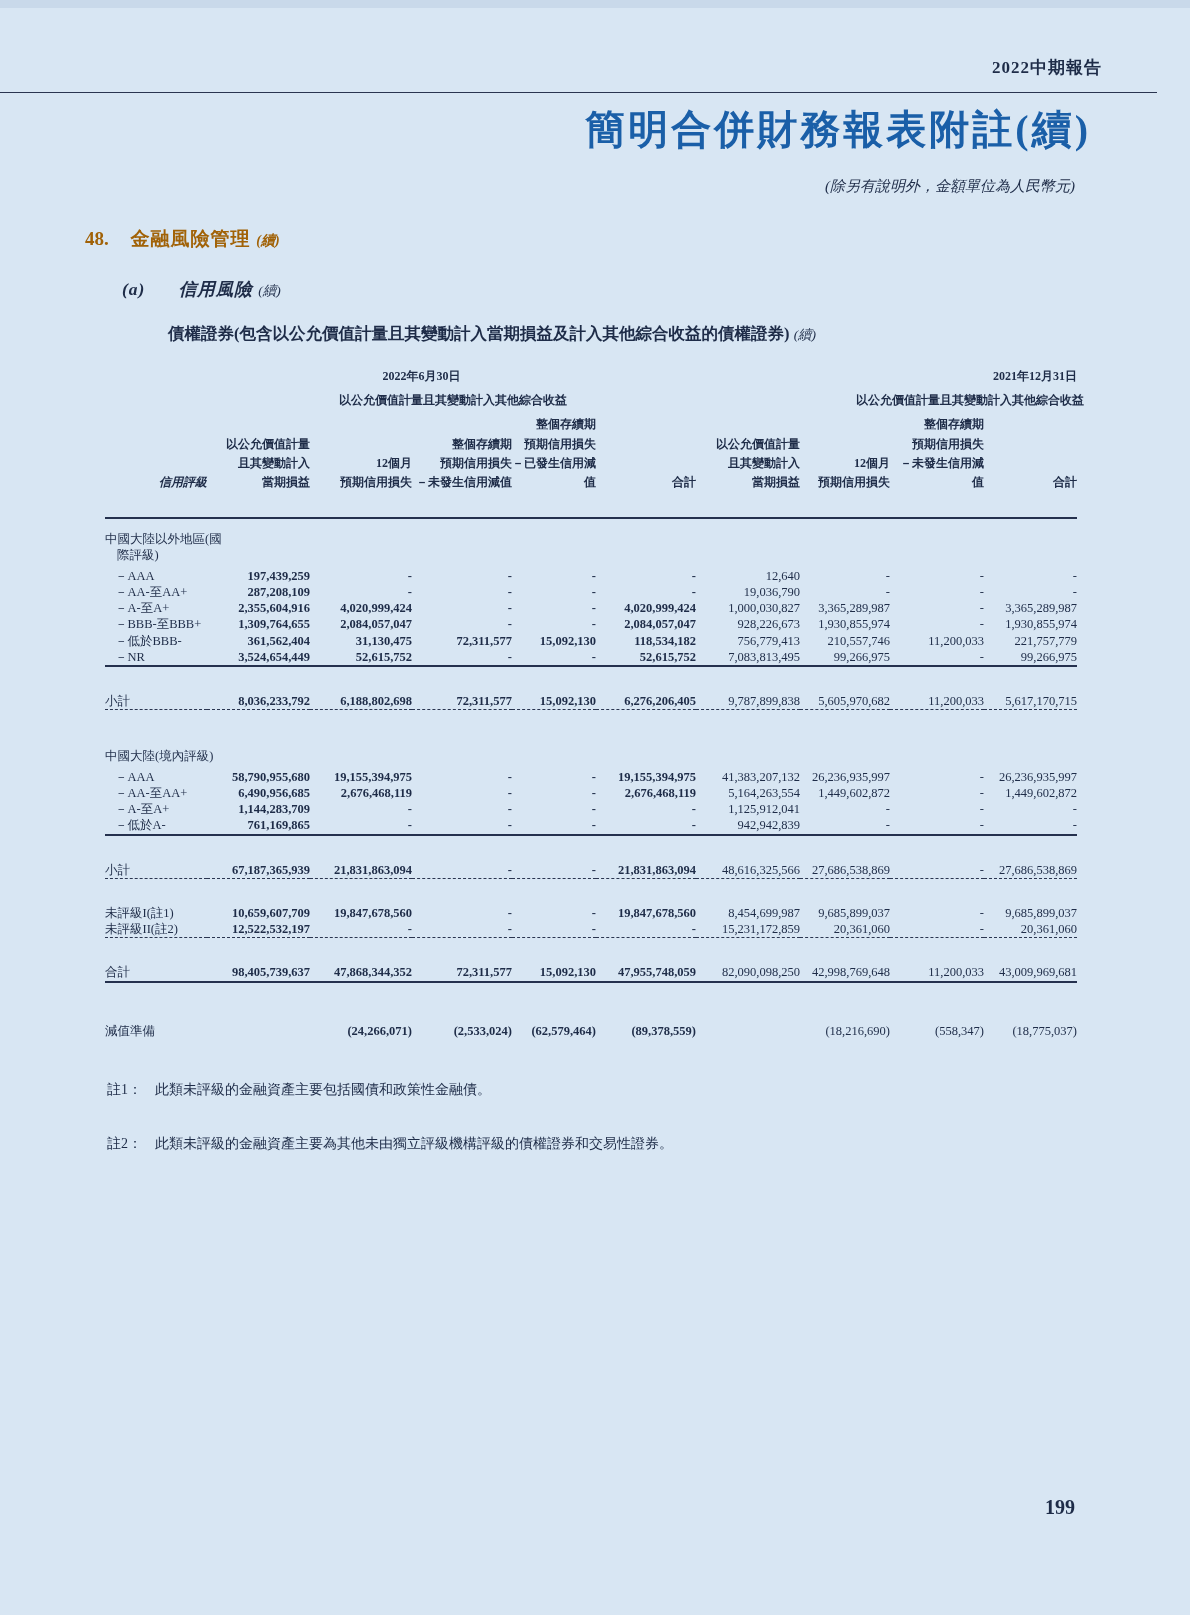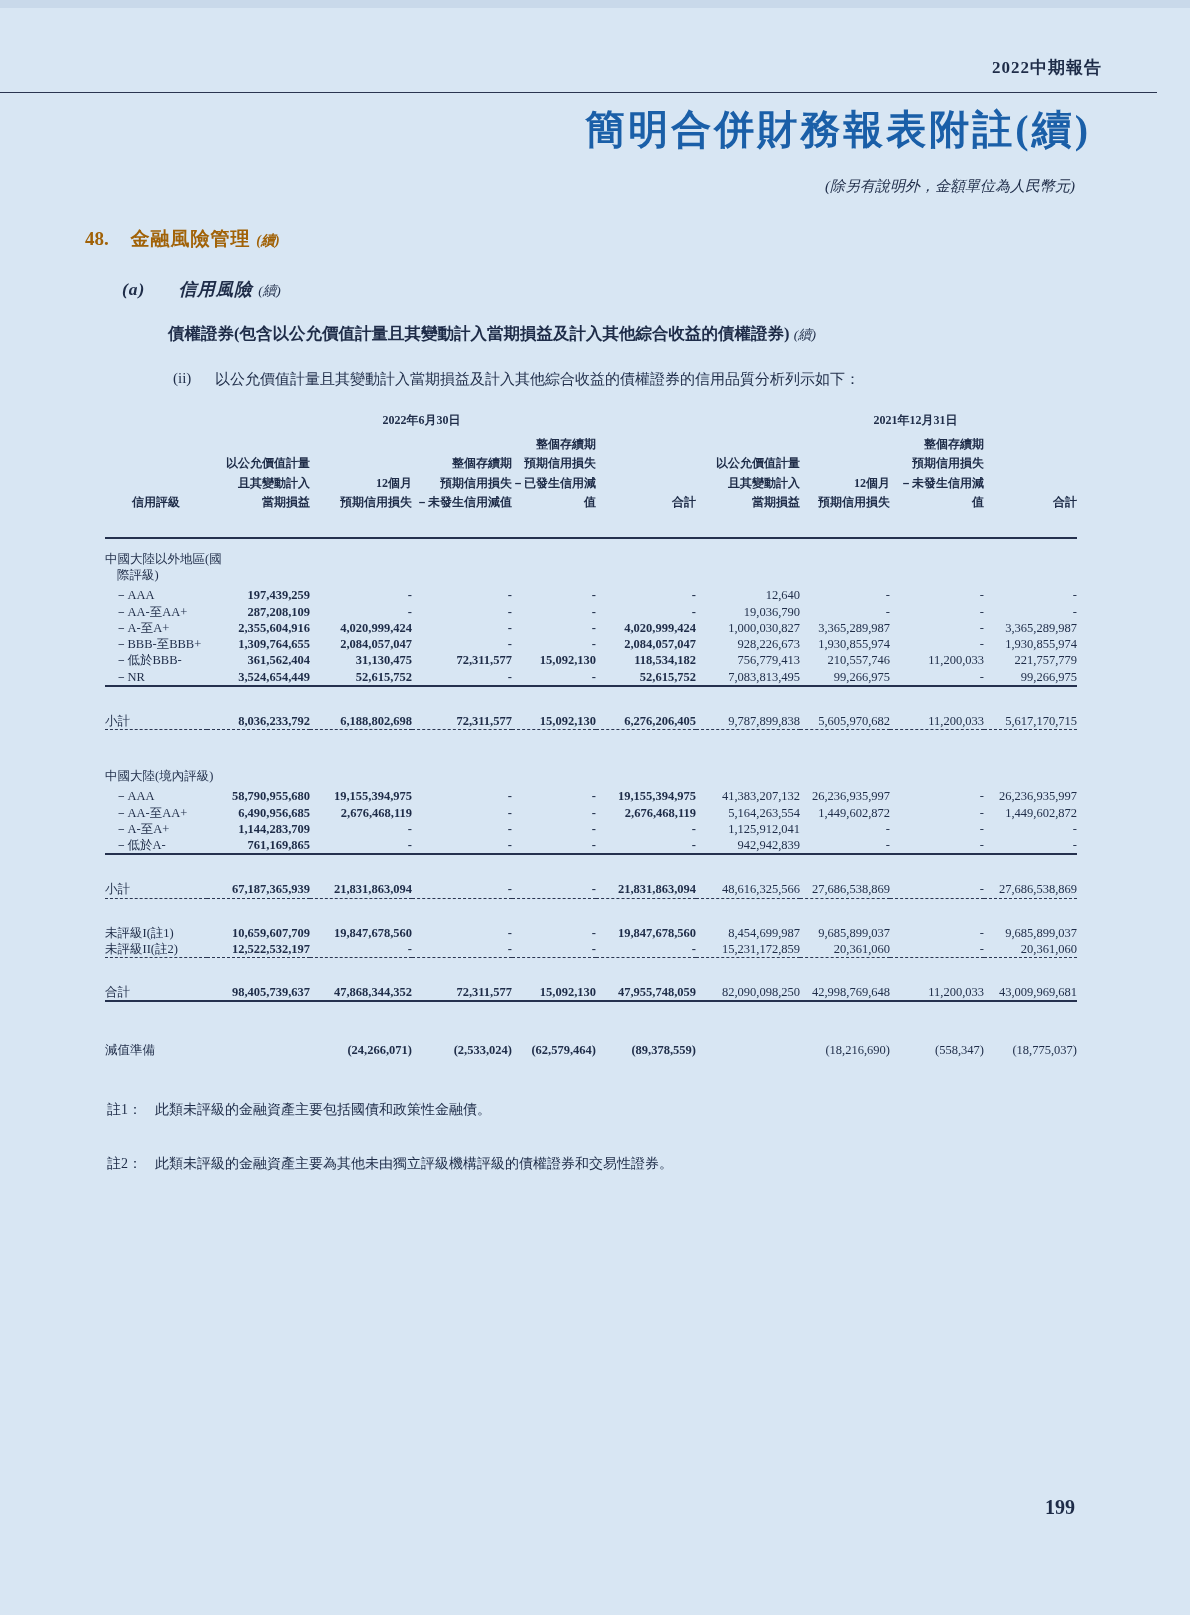--- a/index.html
+++ b/index.html
@@ -27,24 +27,24 @@
   .bond{ margin:22px 0 0 168px; font-size:16.5px; font-weight:bold; }
   .bond .cont{ font-size:13.5px; font-style:italic; font-weight:normal; }
   .itemii{ margin:25px 0 0 173px; font-size:15px; display:flex; }
   .itemii .inum{ width:42px; flex:0 0 42px; }
 
   table.cq{ margin:22px 0 0 105px; border-collapse:collapse; table-layout:fixed; width:972px; font-size:12.5px; }
   table.cq td{ padding:0; }
   thead td{ vertical-align:bottom; text-align:right; font-weight:bold; font-size:12px; line-height:1.6; white-space:pre-line; }
   tr.h-date td, tr.h-cap td{ text-align:center; white-space:nowrap; padding-bottom:5px; }
   tr.h-date td.d22{ padding-right:60px; }
-  tr.h-date td.d21{ padding-left:58px; }
+  tr.h-date td.d21{ padding-left:58px;text-align:right; }
   tr.h-cap td.c21{ padding-left:56px; }
   tr.colhead td{ border-bottom:2px solid #25314e; padding-bottom:25px; }
-  tr.colhead td.first{ text-align:center; }
+  tr.colhead td.first{ text-align:right;font-style:italic; }
 
   tbody td{ text-align:right; padding:8px 0 8px 0; line-height:1.3; }
   tbody td.lbl{ text-align:left; white-space:nowrap; }
   tbody td.lbl.ind{ padding-left:10px; }
   tbody tr.section td{ padding:12px 0 4px 0; }
   tbody tr.section td span{ display:inline-block; padding-left:12px; text-indent:-12px; white-space:pre-line; }
   tbody td.y22{ font-weight:bold; }
   tbody tr.spacer td{ padding:0; height:26px; }
   tbody tr.b-solid td{ border-bottom:2px solid #25314e; }
   tbody tr.b-dashed td{ border-bottom:1.2px dashed #2a3550; }
@@ -77,43 +77,47 @@
       <span class="letter">(a)</span>
       <span>信用風險</span>
       <span class="cont">(續)</span>
     </div>
 
     <div class="bond">
       <span>債權證券(包含以公允價值計量且其變動計入當期損益及計入其他綜合收益的債權證券)</span>
       <span class="cont">(續)</span>
     </div>
 
-    <div class="itemii">
-      <span class="inum">(ii)</span>
-      <span>以公允價值計量且其變動計入當期損益及計入其他綜合收益的債權證券的信用品質分析列示如下：</span>
-    </div>
 
     <table class="cq">
       <colgroup>
         <col style="width:102px">
           <col style="width:103px">
           <col style="width:102px">
           <col style="width:100px">
           <col style="width:84px">
         <col style="width:100px">
           <col style="width:104px">
           <col style="width:90px">
           <col style="width:94px">
           <col style="width:93px">
       </colgroup>
       <thead>
         <tr class="h-date">
           <td></td>
           <td class="d22" colspan="5">2022年6月30日</td>
           <td class="d21" colspan="4">2021年12月31日</td>
+        </tr>
+        <tr class="h-cap">
+          <td></td>
+          <td></td>
+          <td colspan="3">以公允價值計量且其變動計入其他綜合收益</td>
+          <td></td>
+          <td></td>
+          <td class="c21" colspan="3">以公允價值計量且其變動計入其他綜合收益</td>
         </tr>
         <tr class="colhead">
           <td class="first">信用評級</td>
           <td>以公允價值計量
 且其變動計入
 當期損益</td>
           <td>12個月
 預期信用損失</td>
           <td>整個存續期
 預期信用損失

